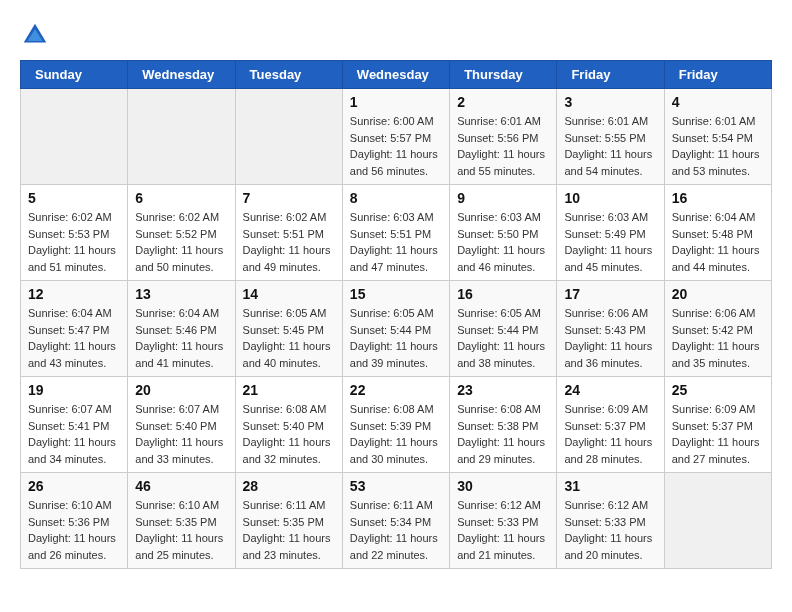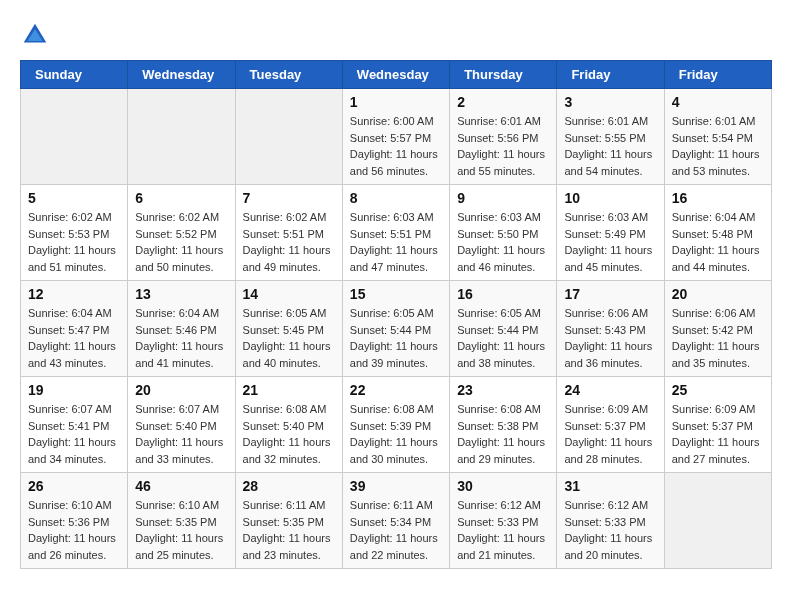--- a/index.html
+++ b/index.html
@@ -234,21 +234,21 @@
         </td>
         <td>
           <div class="day-num">46</div>
           <div class="day-info">Sunrise: 6:10 AM<br>Sunset: 5:35 PM<br>Daylight: 11 hours and 25 minutes.</div>
         </td>
         <td>
           <div class="day-num">28</div>
           <div class="day-info">Sunrise: 6:11 AM<br>Sunset: 5:35 PM<br>Daylight: 11 hours and 23 minutes.</div>
         </td>
         <td>
-          <div class="day-num">39</div>
+          <div class="day-num">53</div>
           <div class="day-info">Sunrise: 6:11 AM<br>Sunset: 5:34 PM<br>Daylight: 11 hours and 22 minutes.</div>
         </td>
         <td>
           <div class="day-num">30</div>
           <div class="day-info">Sunrise: 6:12 AM<br>Sunset: 5:33 PM<br>Daylight: 11 hours and 21 minutes.</div>
         </td>
         <td>
           <div class="day-num">31</div>
           <div class="day-info">Sunrise: 6:12 AM<br>Sunset: 5:33 PM<br>Daylight: 11 hours and 20 minutes.</div>
         </td>

